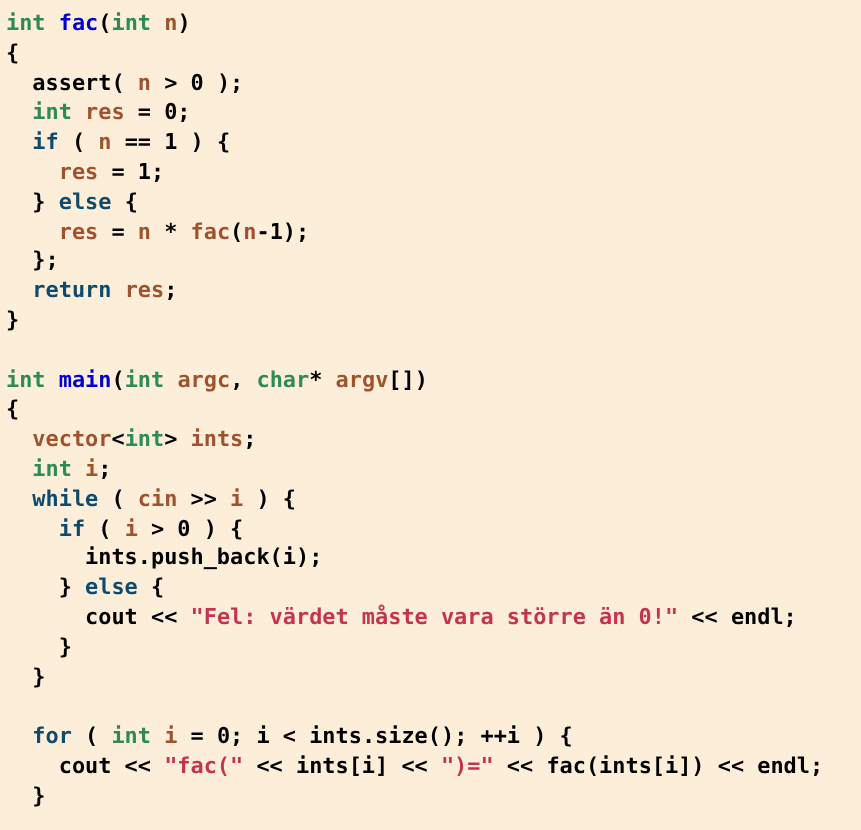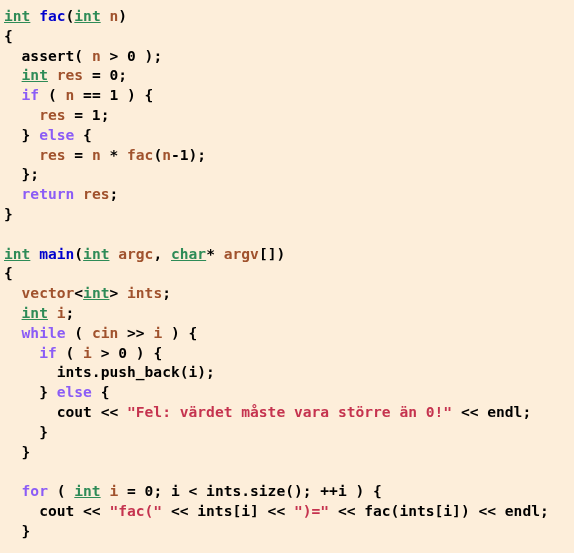--- a/index.html
+++ b/index.html
@@ -29,22 +29,22 @@
     overflow: hidden;
   }
   .code-line {
     height: 19.8px;
     white-space: pre;
     padding-left: 4px;
   }
   .tok { white-space: pre; }
   
   .t-plain   { color: #000000; }
-  .t-type    { color: #2e8b57; text-decoration: underline; }
-  .t-keyword { color: #8b5cf6; }
+  .t-type    { color: #2e8b57; }
+  .t-keyword { color: #0c4a6e; }
   .t-func    { color: #0000cd; }
   .t-ident   { color: #a0522d; }
   .t-string  { color: #c5334f; }
 </style>
 </head>
 <body>
 
 <div id="code-view"><div class="code-line"><span class="tok t-type">int</span><span class="tok t-plain"> </span><span class="tok t-func">fac</span><span class="tok t-plain">(</span><span class="tok t-type">int</span><span class="tok t-plain"> </span><span class="tok t-ident">n</span><span class="tok t-plain">)</span></div><div class="code-line"><span class="tok t-plain">{</span></div><div class="code-line"><span class="tok t-plain">  assert( </span><span class="tok t-ident">n</span><span class="tok t-plain"> &gt; 0 );</span></div><div class="code-line"><span class="tok t-plain">  </span><span class="tok t-type">int</span><span class="tok t-plain"> </span><span class="tok t-ident">res</span><span class="tok t-plain"> = 0;</span></div><div class="code-line"><span class="tok t-plain">  </span><span class="tok t-keyword">if</span><span class="tok t-plain"> ( </span><span class="tok t-ident">n</span><span class="tok t-plain"> == 1 ) {</span></div><div class="code-line"><span class="tok t-plain">    </span><span class="tok t-ident">res</span><span class="tok t-plain"> = 1;</span></div><div class="code-line"><span class="tok t-plain">  } </span><span class="tok t-keyword">else</span><span class="tok t-plain"> {</span></div><div class="code-line"><span class="tok t-plain">    </span><span class="tok t-ident">res</span><span class="tok t-plain"> = </span><span class="tok t-ident">n</span><span class="tok t-plain"> * </span><span class="tok t-ident">fac</span><span class="tok t-plain">(</span><span class="tok t-ident">n</span><span class="tok t-plain">-1);</span></div><div class="code-line"><span class="tok t-plain">  };</span></div><div class="code-line"><span class="tok t-plain">  </span><span class="tok t-keyword">return</span><span class="tok t-plain"> </span><span class="tok t-ident">res</span><span class="tok t-plain">;</span></div><div class="code-line"><span class="tok t-plain">}</span></div><div class="code-line">&nbsp;</div><div class="code-line"><span class="tok t-type">int</span><span class="tok t-plain"> </span><span class="tok t-func">main</span><span class="tok t-plain">(</span><span class="tok t-type">int</span><span class="tok t-plain"> </span><span class="tok t-ident">argc</span><span class="tok t-plain">, </span><span class="tok t-type">char</span><span class="tok t-plain">* </span><span class="tok t-ident">argv</span><span class="tok t-plain">[])</span></div><div class="code-line"><span class="tok t-plain">{</span></div><div class="code-line"><span class="tok t-plain">  </span><span class="tok t-ident">vector</span><span class="tok t-plain">&lt;</span><span class="tok t-type">int</span><span class="tok t-plain">&gt; </span><span class="tok t-ident">ints</span><span class="tok t-plain">;</span></div><div class="code-line"><span class="tok t-plain">  </span><span class="tok t-type">int</span><span class="tok t-plain"> </span><span class="tok t-ident">i</span><span class="tok t-plain">;</span></div><div class="code-line"><span class="tok t-plain">  </span><span class="tok t-keyword">while</span><span class="tok t-plain"> ( </span><span class="tok t-ident">cin</span><span class="tok t-plain"> &gt;&gt; </span><span class="tok t-ident">i</span><span class="tok t-plain"> ) {</span></div><div class="code-line"><span class="tok t-plain">    </span><span class="tok t-keyword">if</span><span class="tok t-plain"> ( </span><span class="tok t-ident">i</span><span class="tok t-plain"> &gt; 0 ) {</span></div><div class="code-line"><span class="tok t-plain">      </span><span class="tok t-plain">ints.push_back(i);</span></div><div class="code-line"><span class="tok t-plain">    } </span><span class="tok t-keyword">else</span><span class="tok t-plain"> {</span></div><div class="code-line"><span class="tok t-plain">      cout &lt;&lt; </span><span class="tok t-string">"Fel: värdet måste vara större än 0!"</span><span class="tok t-plain"> &lt;&lt; endl;</span></div><div class="code-line"><span class="tok t-plain">    }</span></div><div class="code-line"><span class="tok t-plain">  }</span></div><div class="code-line">&nbsp;</div><div class="code-line"><span class="tok t-plain">  </span><span class="tok t-keyword">for</span><span class="tok t-plain"> ( </span><span class="tok t-type">int</span><span class="tok t-plain"> </span><span class="tok t-ident">i</span><span class="tok t-plain"> = 0; i &lt; ints.size(); ++i ) {</span></div><div class="code-line"><span class="tok t-plain">    cout &lt;&lt; </span><span class="tok t-string">"fac("</span><span class="tok t-plain"> &lt;&lt; ints[i] &lt;&lt; </span><span class="tok t-string">")="</span><span class="tok t-plain"> &lt;&lt; fac(ints[i]) &lt;&lt; endl;</span></div><div class="code-line"><span class="tok t-plain">  }</span></div><div class="code-line">&nbsp;</div></div>
 
 </body></html>

